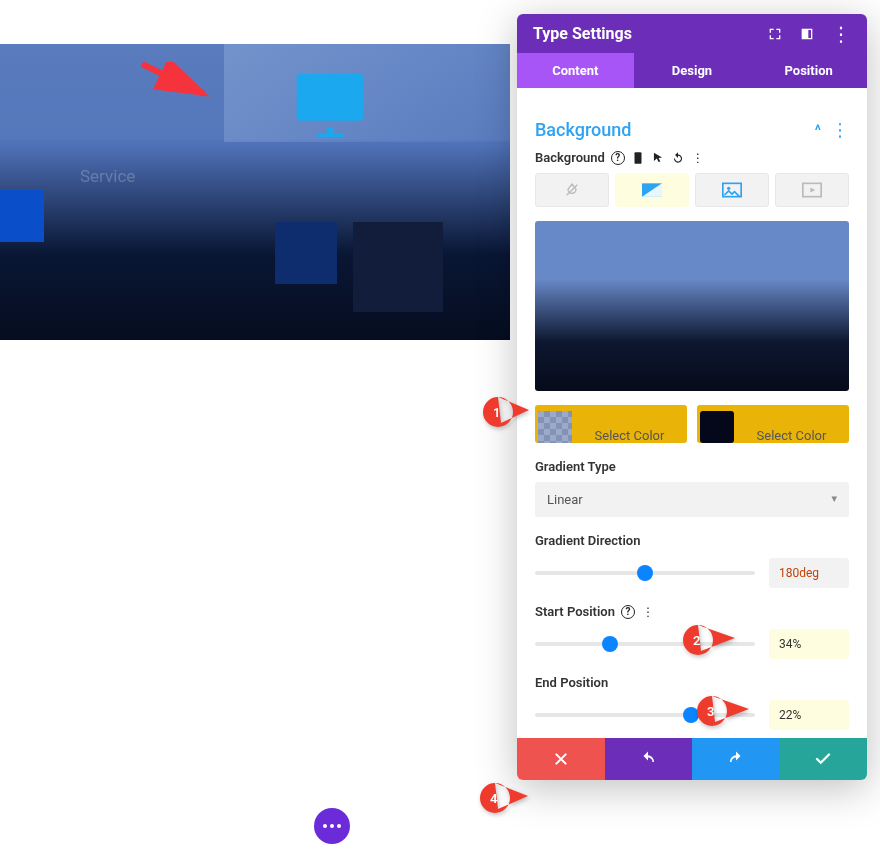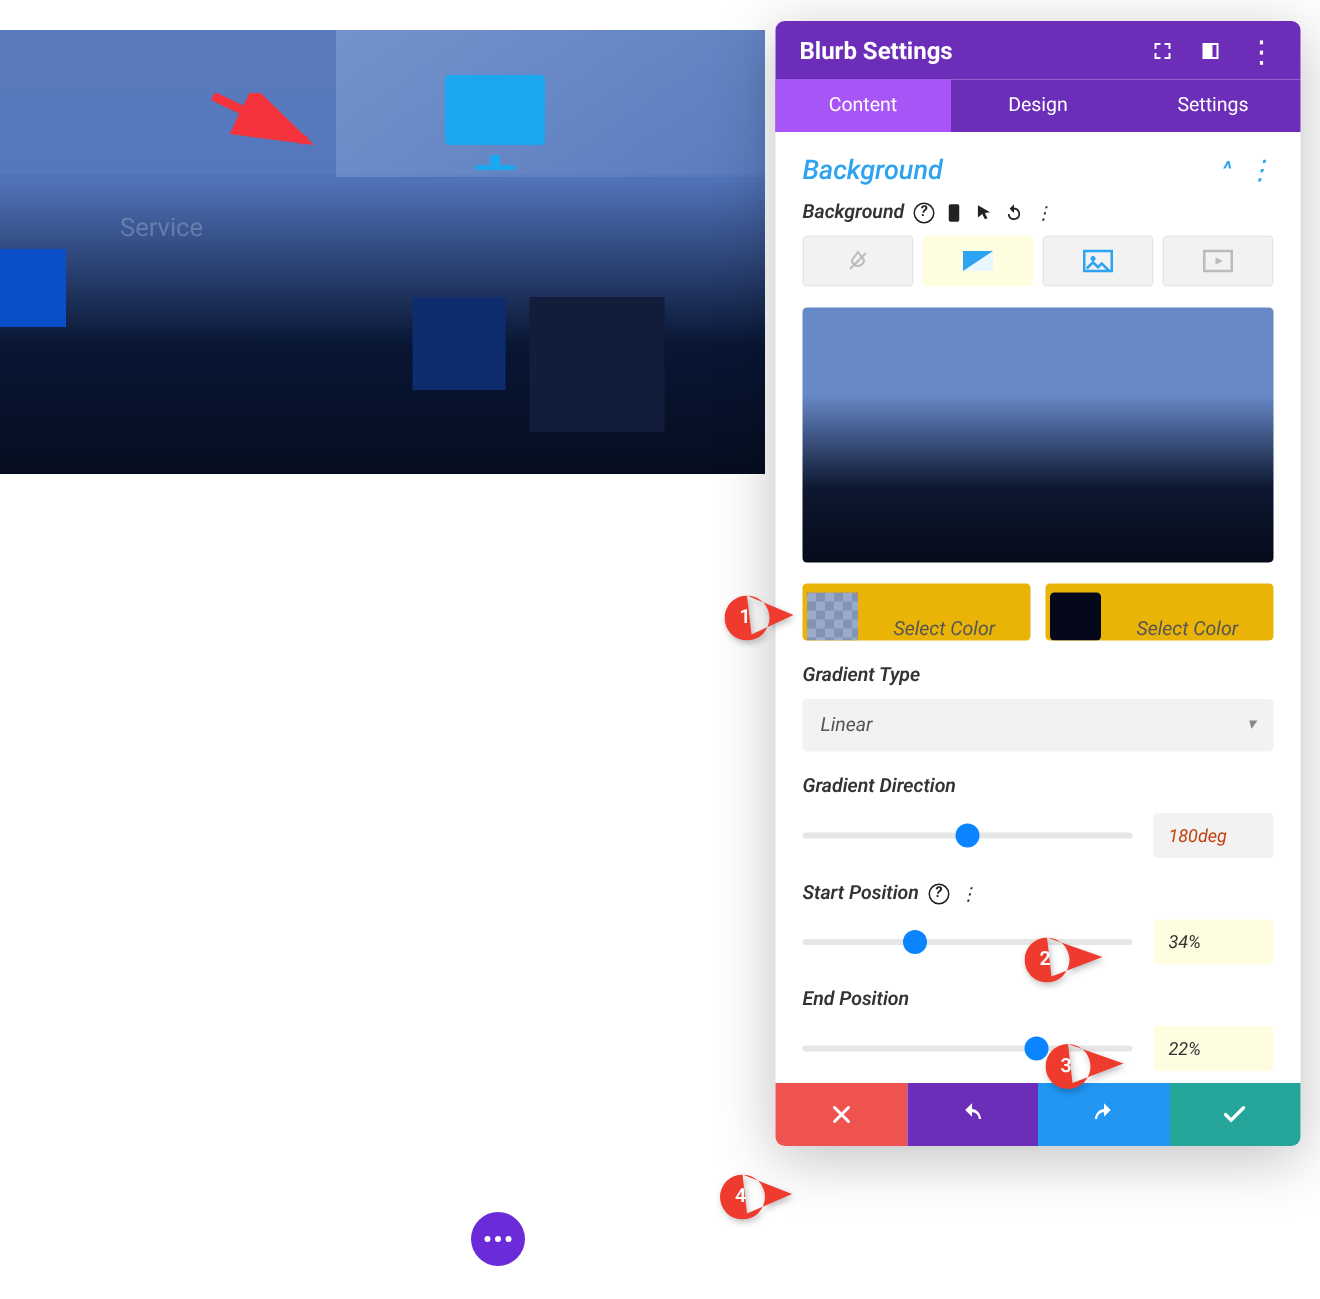--- a/index.html
+++ b/index.html
@@ -1,19 +1,19 @@
 <!DOCTYPE html>
 <html><head>
 <meta charset="utf-8">
 <style>
   * { box-sizing: border-box; margin: 0; padding: 0; font-family: -apple-system, BlinkMacSystemFont, "Segoe UI", Roboto, sans-serif; }
   body { width: 880px; height: 866px; background: #fff; position: relative; overflow: hidden; }
 
   
-  .preview-area { position: absolute; left: 0; top: 20px; width: 510px; height: 296px; background: linear-gradient(180deg, #5072b8 0%, #5072b8 34%, #091634 71%, #060d20 100%); overflow: hidden; }
+  .preview-area { position: absolute; left: 0; top: 44px; width: 510px; height: 296px; background: linear-gradient(180deg, #5072b8 0%, #5072b8 34%, #091634 71%, #060d20 100%); overflow: hidden; }
   .preview-photo-zone { position: absolute; left: 0; right: 0; top: 0; height: 96px; background: linear-gradient(180deg, rgba(135,170,220,0.18), rgba(135,170,220,0.08)); }
   .monitor-icon { position: absolute; left: 290px; top: 20px; }
   .monitor-icon svg { width: 80px; height: 80px; fill: #1ca8ee; }
   .service-label { position: absolute; left: 80px; top: 122px; color: rgba(255,255,255,0.22); font-size: 17px; }
   .sq-blue { position: absolute; left: 0; top: 146px; width: 44px; height: 52px; background: #0a4ec9; }
   .sq-dark1 { position: absolute; left: 275px; top: 178px; width: 62px; height: 62px; background: #0d2d6e; }
   .sq-dark2 { position: absolute; left: 353px; top: 178px; width: 90px; height: 90px; background: #111d3a; }
   .photo-strip { position: absolute; left: 224px; top: 0; width: 286px; height: 98px; background: linear-gradient(120deg, rgba(190,215,245,0.25), rgba(190,215,245,0.05)); }
 
   .arrow-annotation { position: absolute; left: 140px; top: 62px; pointer-events: none; }
@@ -30,25 +30,25 @@
 
   
   .panel-header { background: #6c2eb9; color: #fff; padding: 10px 16px; display: flex; align-items: center; justify-content: space-between; border-radius: 6px 6px 0 0; }
   .panel-header h1 { font-size: 16px; font-weight: 700; }
   .header-icons { display: flex; gap: 16px; align-items: center; }
   .header-icons .icon { width: 16px; height: 16px; fill: #fff; cursor: pointer; }
   .header-icons .dots { font-size: 20px; line-height: 10px; cursor: pointer; }
 
   
   .tabs { display: flex; background: #6c2eb9; }
-  .tab { flex: 1; text-align: center; padding: 10px 0; color: #fff; font-size: 13px; font-weight: 400; cursor: pointer; }
+  .tab { flex: 1; text-align: center; padding: 10px 0; color: #fff; font-size: 13px; font-weight: 700; cursor: pointer; }
   .tab.active { background: #a855f7; }
 
   
-  .panel-body { flex: 1; overflow: hidden; padding: 0 18px 8px 18px; font-style: italic; }
+  .panel-body { flex: 1; overflow: hidden; padding: 17px 18px 8px 18px; }
   .section-header { display: flex; align-items: center; justify-content: space-between; padding: 14px 0 8px 0; }
   .section-header h2 { color: #2ea3f2; font-weight: 500; font-size: 18px; }
   .section-header-icons { display: flex; align-items: center; gap: 10px; }
   .section-chevron { color: #2ea3f2; font-size: 14px; font-weight: 700; cursor: pointer; }
   .section-dots { color: #2ea3f2; font-size: 18px; cursor: pointer; }
 
   .field-label-row { display: flex; align-items: center; gap: 6px; margin-top: 2px; }
   .field-label { font-size: 13px; color: #333; font-weight: 600; }
   .mini-icon { width: 14px; height: 14px; display: inline-flex; align-items: center; justify-content: center; font-size: 12px; color: #222; cursor: pointer; }
   .mini-icon.circle { border: 1px solid #222; border-radius: 50%; font-size: 10px; font-weight: 700; }
@@ -133,36 +133,36 @@
     <span></span>
     <span></span>
     <span></span>
   </div>
 
 <div class="scrollbar-track"></div>
 
 <div class="panel">
 
   <div class="panel-header">
-    <h1>Blurb Settings</h1>
+    <h1>Type Settings</h1>
     <div class="header-icons">
       <svg class="icon" viewBox="0 0 24 24">
           <path d="M4 4h6v2H6v4H4V4zm10 0h6v6h-2V6h-4V4zM4 14h2v4h4v2H4v-6zm14 0h2v6h-6v-2h4v-4z"></path>
         </svg>
       <svg class="icon" viewBox="0 0 24 24">
           <path d="M4 4h16v16H4V4zm10 2v12h4V6h-4z"></path>
         </svg>
       <div class="dots">⋮</div>
     </div>
   </div>
 
   <div class="tabs">
     <div class="tab active">Content</div>
     <div class="tab">Design</div>
-    <div class="tab">Settings</div>
+    <div class="tab">Position</div>
   </div>
 
   <div class="panel-body">
 
     <div class="section-header">
       <h2>Background</h2>
       <div class="section-header-icons">
         <span class="section-chevron">^</span>
         <span class="section-dots">⋮</span>
       </div>

